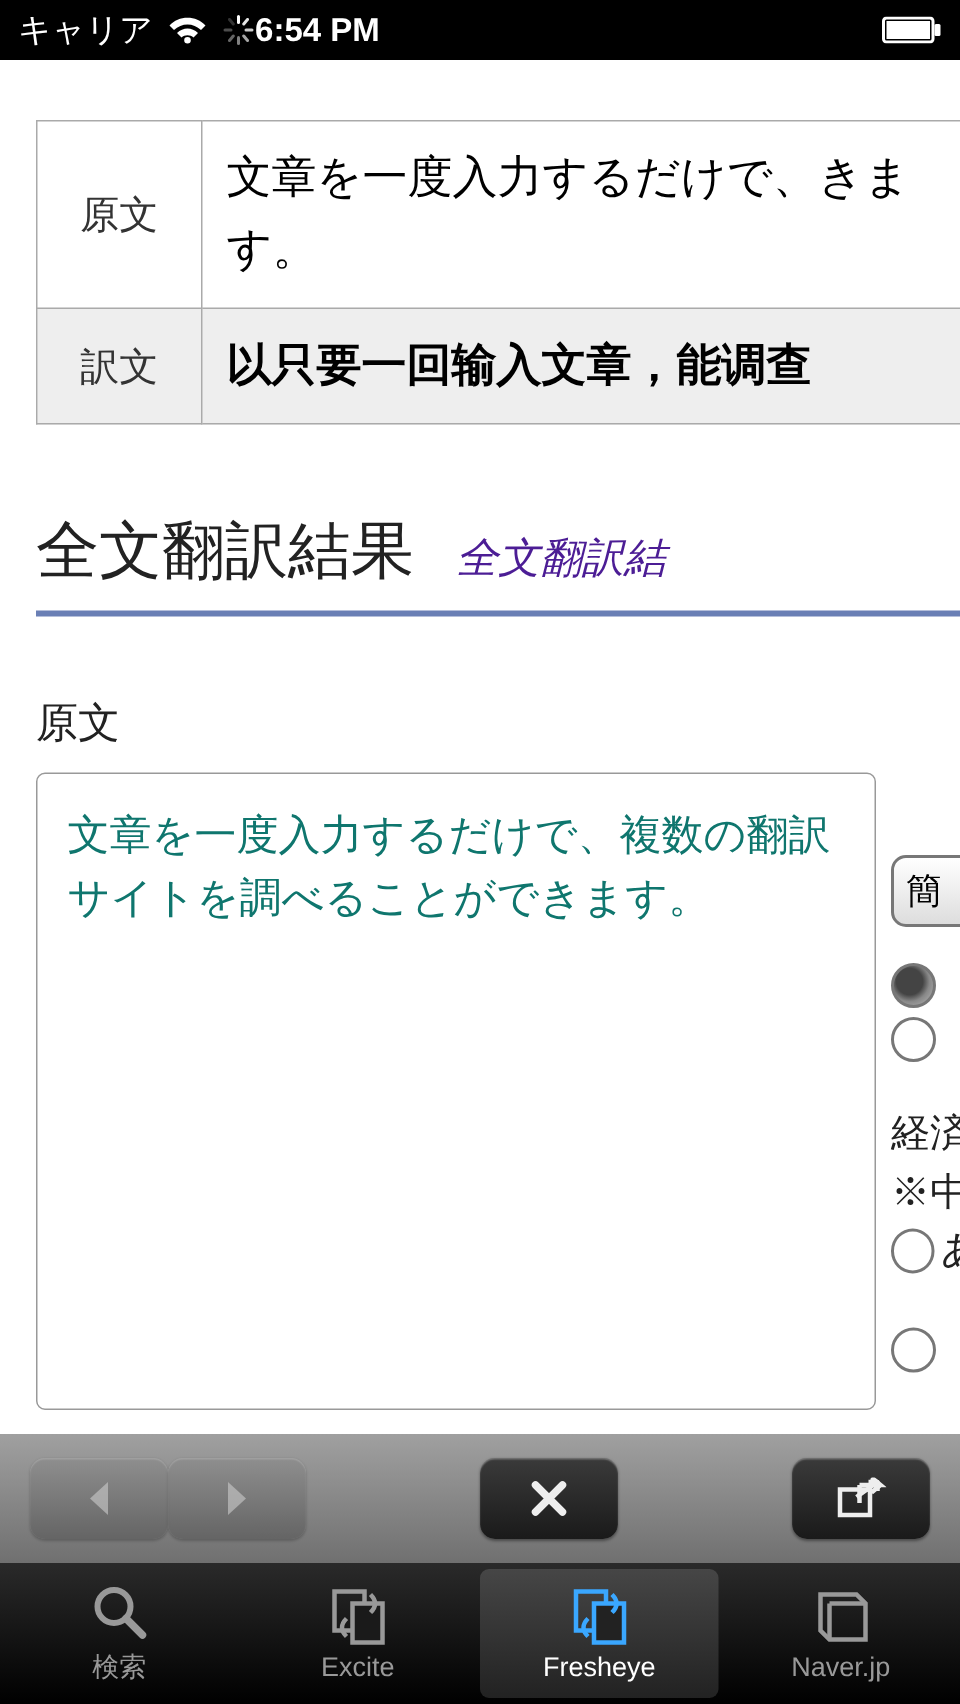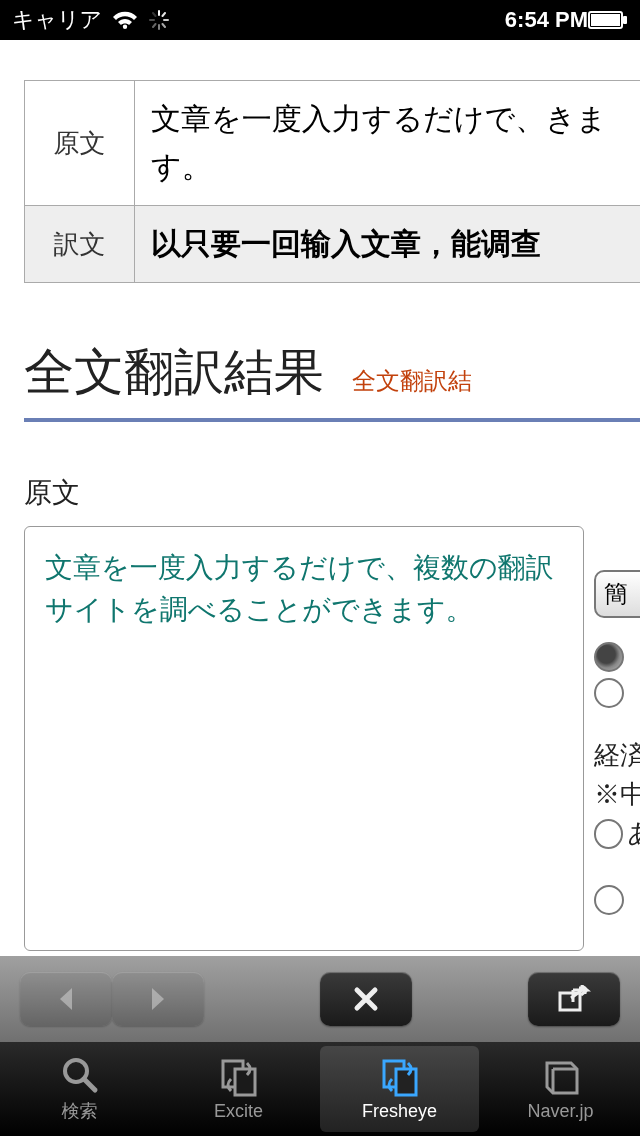--- a/index.html
+++ b/index.html
@@ -1,39 +1,39 @@
 <!DOCTYPE html>
 <html><head>
 <meta charset="utf-8">
 <style>
 * { margin: 0; padding: 0; box-sizing: border-box; }
 body { width: 640px; height: 1136px; font-family: "Hiragino Sans", "Meiryo", sans-serif; background: #fff; overflow: hidden; position: relative; }
 
 
 .status-bar { height: 40px; background: #000; color: #fff; display: flex; align-items: center; padding: 16px 12px; font-size: 22px; font-weight: 500; }
 .status-left { display: flex; align-items: center; gap: 10px; }
-.status-center { flex: 1; text-align: right; font-weight: 600; }
+.status-center { flex: 1; text-align: left; font-weight: 600; }
 .status-right { display: flex; align-items: center; }
 .wifi-icon, .spinner-icon, .battery-icon { display: inline-flex; align-items: center; }
 
 
 .content { height: 916px; background: #fff; overflow: hidden; position: relative; border-radius: 32px; }
 
 
 .result-table { border-collapse: collapse; width: 640px; margin-top: 40px; margin-left: 24px; }
 .result-table td { border: 1px solid #aaa; padding: 14px 16px; font-size: 30px; vertical-align: middle; }
 .result-table .label-cell { width: 110px; text-align: center; font-size: 26px; color: #333; }
 .result-table .text-cell { font-weight: 400; line-height: 1.6; }
 .result-table tr.gray-row td { background: #eee; }
 .result-table tr.gray-row .text-cell { font-weight: 700; font-size: 30px; }
 
 
 .heading-row { margin: 56px 0 0 24px; display: flex; align-items: baseline; border-bottom: 4px solid #6a7fb5; padding-bottom: 12px; width: 620px; }
-.heading-main { font-size: 50px; font-weight: 400; color: #222; margin-right: 28px; }
-.heading-sub { font-size: 24px; color: #c2410c; }
+.heading-main { font-size: 42px; font-weight: 400; color: #222; margin-right: 28px; }
+.heading-sub { font-size: 28px; color: #4c1d95; font-style: italic; }
 
 
 .origin-label { margin: 52px 0 14px 24px; font-size: 28px; color: #222; }
 
 
 .origin-box { margin-left: 24px; width: 560px; height: 425px; border: 1px solid #999; border-radius: 6px; padding: 20px 20px; font-size: 28px; line-height: 1.5; color: #0f766e; background: #fff; }
 
 
 .right-panel { position: absolute; left: 594px; top: 530px; width: 60px; }
 .pill { border: 2px solid #777; border-radius: 10px; padding: 6px 8px; font-size: 24px; background: linear-gradient(#fff,#ddd); text-align: left; margin-bottom: 24px; }

